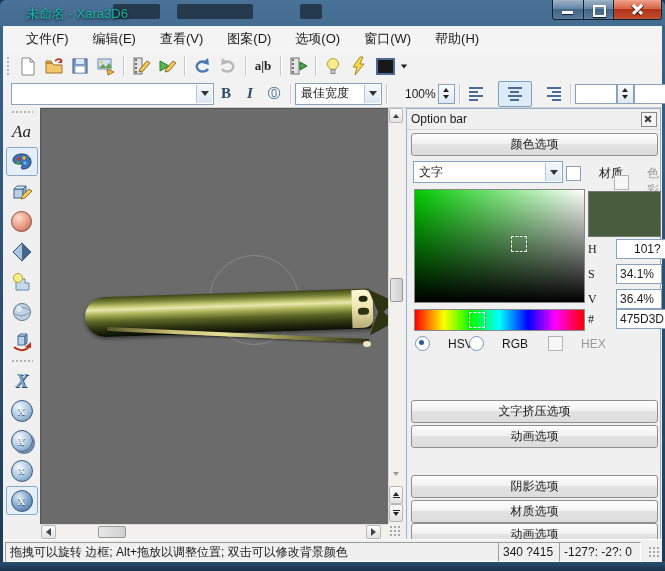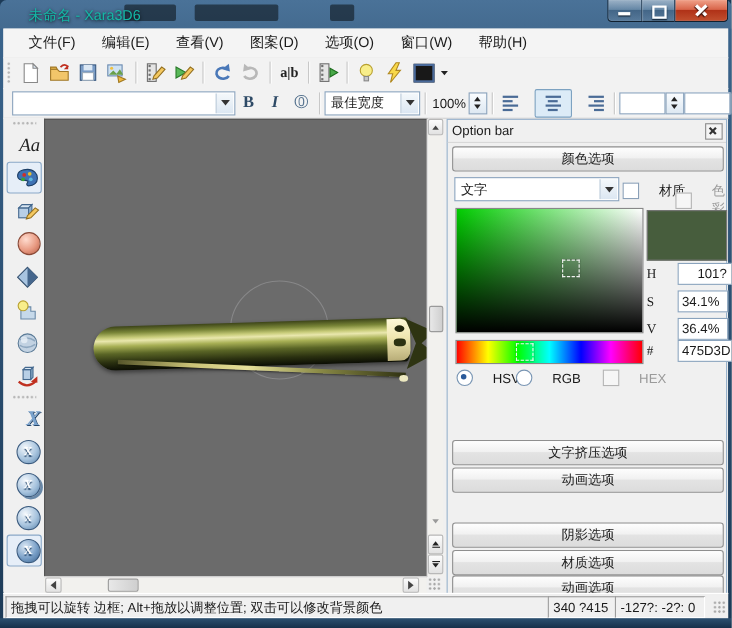--- a/index.html
+++ b/index.html
@@ -51,21 +51,21 @@
      display:flex;flex-direction:column;align-items:center;justify-content:space-evenly;flex:0 0 auto;}
   .field{height:18px;background:#fff;border:1px solid #8aa3bd;display:flex;align-items:center;padding:0 3px;flex:0 0 auto;}
   .serifbtn{font-family:"Liberation Serif",serif;font-weight:bold;font-size:15px;color:#2e4a66;}
   .alignbtn{width:24px;height:20px;display:flex;flex-direction:column;justify-content:center;gap:2px;padding:2px 4px;flex:0 0 auto;border:1px solid transparent;}
   .alignbtn.sel{background:#dcebf7;border:1px solid #7da2c1;border-radius:2px;}
   .albar{height:2px;background:#4a6b96;}
   
   .lefttb{position:absolute;left:3px;top:107px;width:37px;bottom:33px;background:#f0f0f0;border-right:1px solid #dadada;}
   .grip-h{width:22px;height:4px;margin:3px auto;
      background:radial-gradient(#b4b4b4 1px,transparent 1.2px);background-size:4px 4px;}
-  .ltbtn{width:30px;height:27px;margin:1px auto;display:flex;align-items:center;justify-content:flex-end;border:1px solid transparent;}
+  .ltbtn{width:30px;height:27px;margin:1px auto;display:flex;align-items:center;justify-content:center;border:1px solid transparent;}
   .ltbtn.sel{background:#e6eef8;border:1px solid #89a8c8;border-radius:3px;}
   .aa{font:italic 17px "Liberation Serif",serif;color:#222;}
   .x-big{font:bold italic 19px "Liberation Serif",serif;color:#7aa2cc;text-shadow:1px 1px 0 #23456a;}
   .circx{width:20px;height:20px;border-radius:50%;border:1px solid #3a5a7e;
      background:radial-gradient(circle at 35% 30%,#f4f8fc,#a8c4de 55%,#5a84ac);
      display:flex;align-items:center;justify-content:center;
      font:bold 11px "Liberation Serif",serif;color:#fff;text-shadow:0 1px 1px #23456a;}
   
   .canvas{position:absolute;left:40px;top:108px;width:348px;height:416px;background:#6b6b6b;
      border-top:1px solid #555;border-left:1px solid #555;overflow:hidden;}
@@ -284,21 +284,21 @@
       <span class="serifbtn" style="color:#f4f4f4;text-shadow:-1px 0 #5a7691,1px 0 #5a7691,0 -1px #5a7691,0 1px #5a7691;">O</span>
     </div>
   <div class="sep-v"></div>
   <div class="combo" style="width:62px;">
     <span>最佳宽度</span>
     <div class="combo-arrow">
         <div class="tri-dn"></div>
       </div>
   </div>
   <div class="sep-v"></div>
-  <span style="margin:0 2px 0 2px;">100%</span>
+  <span style="margin:0 2px 0 14px;">100%</span>
   <div class="spin">
     <div class="tri-up-s"></div>
     <div class="tri-dn-s"></div>
   </div>
   <div class="sep-v"></div>
   <div class="alignbtn">
     <div class="albar" style="width:14px;"></div>
     <div class="albar" style="width:9px;"></div>
       <div class="albar" style="width:14px;"></div>
       <div class="albar" style="width:9px;"></div>

